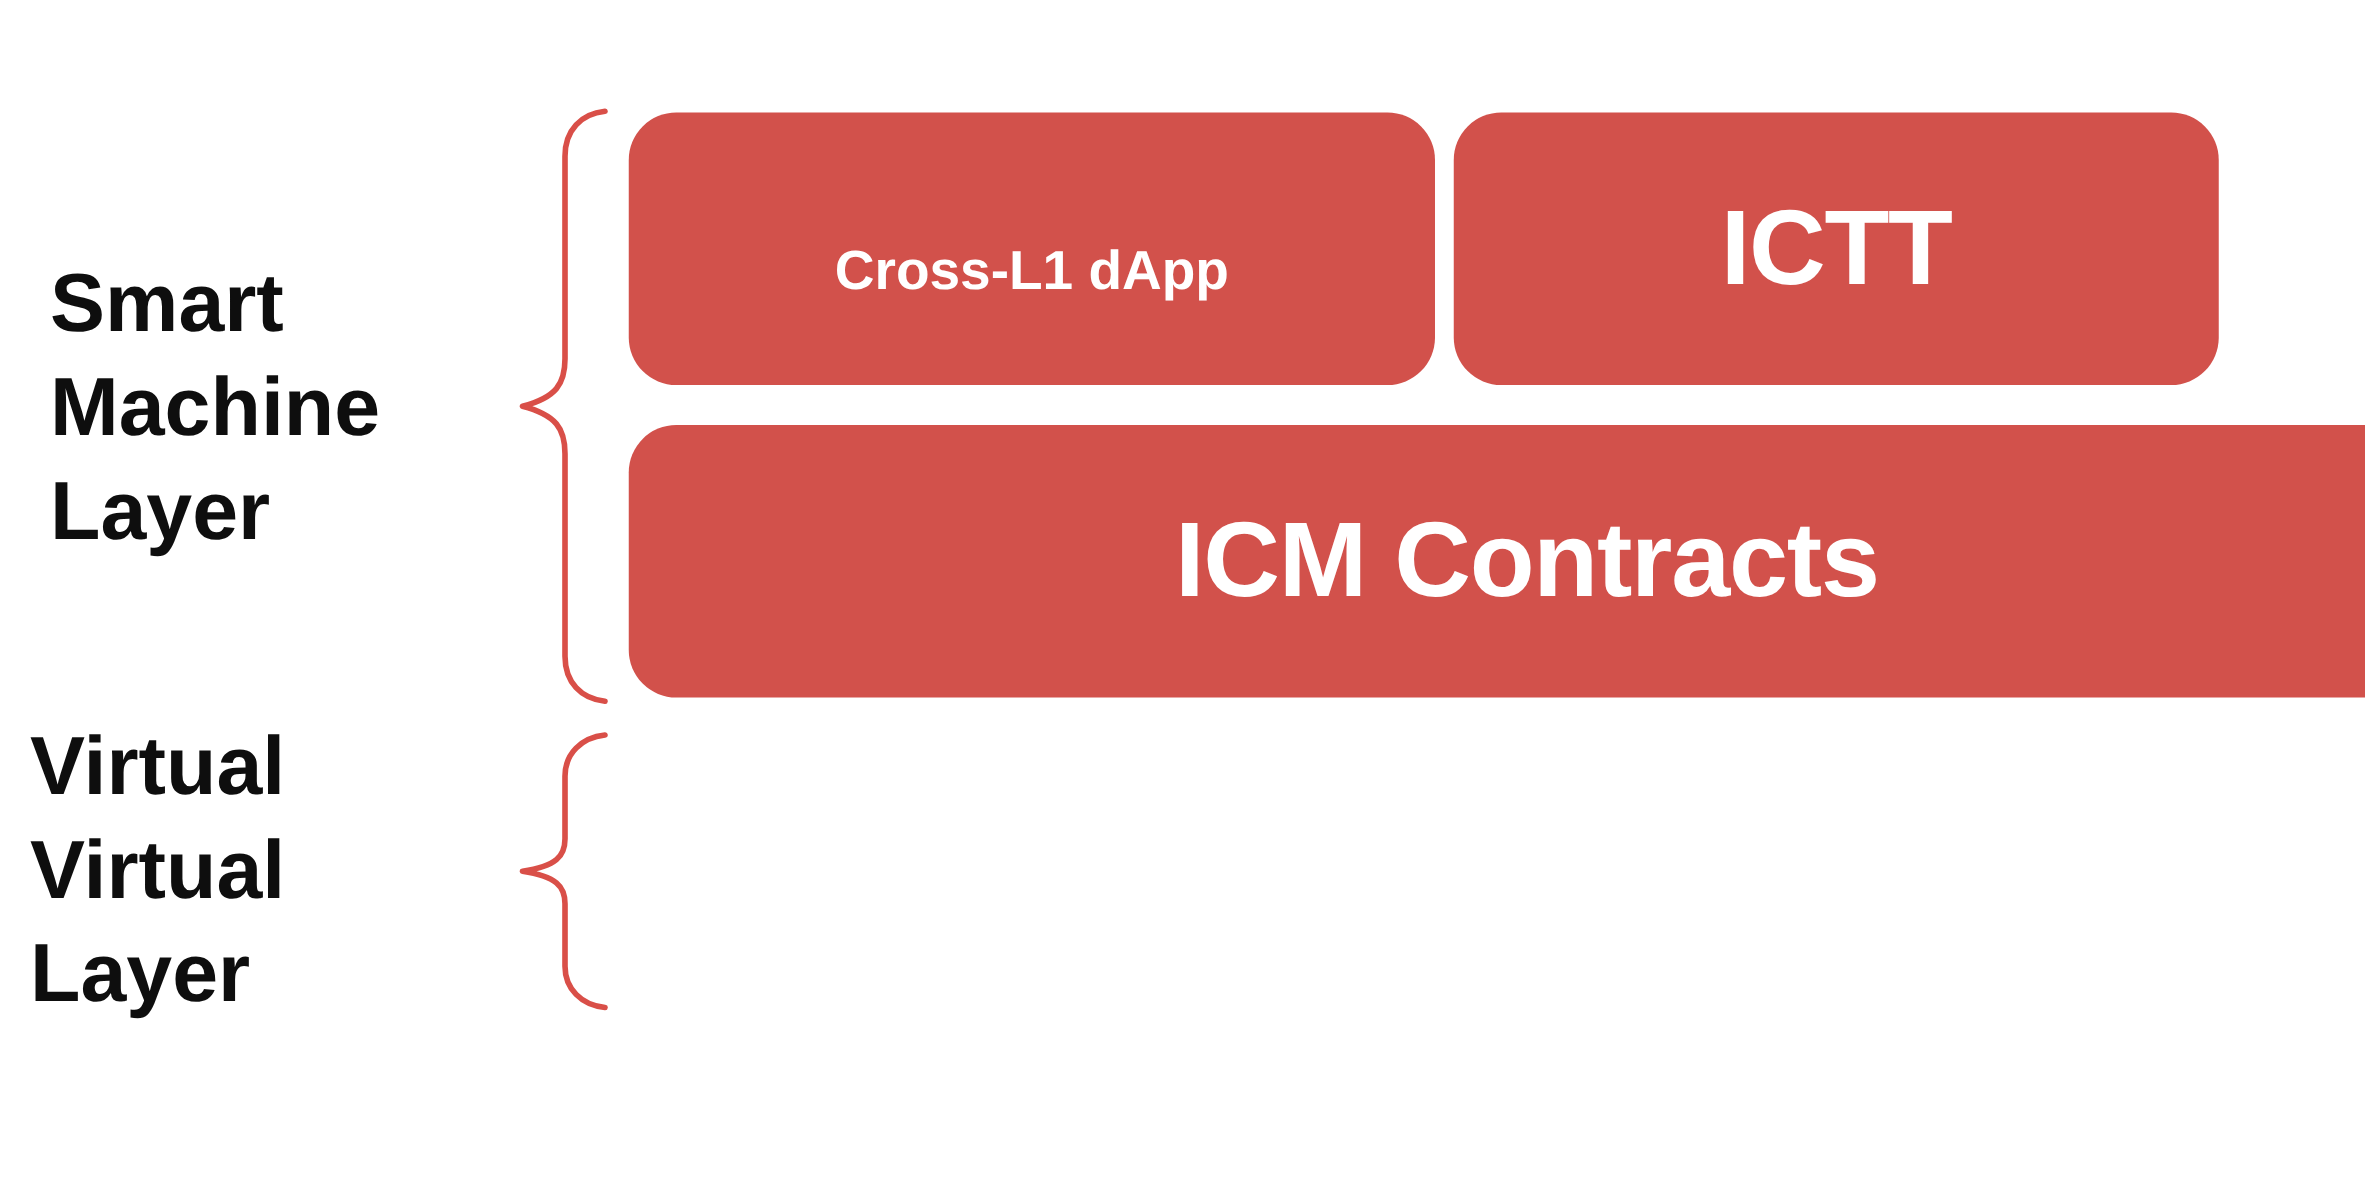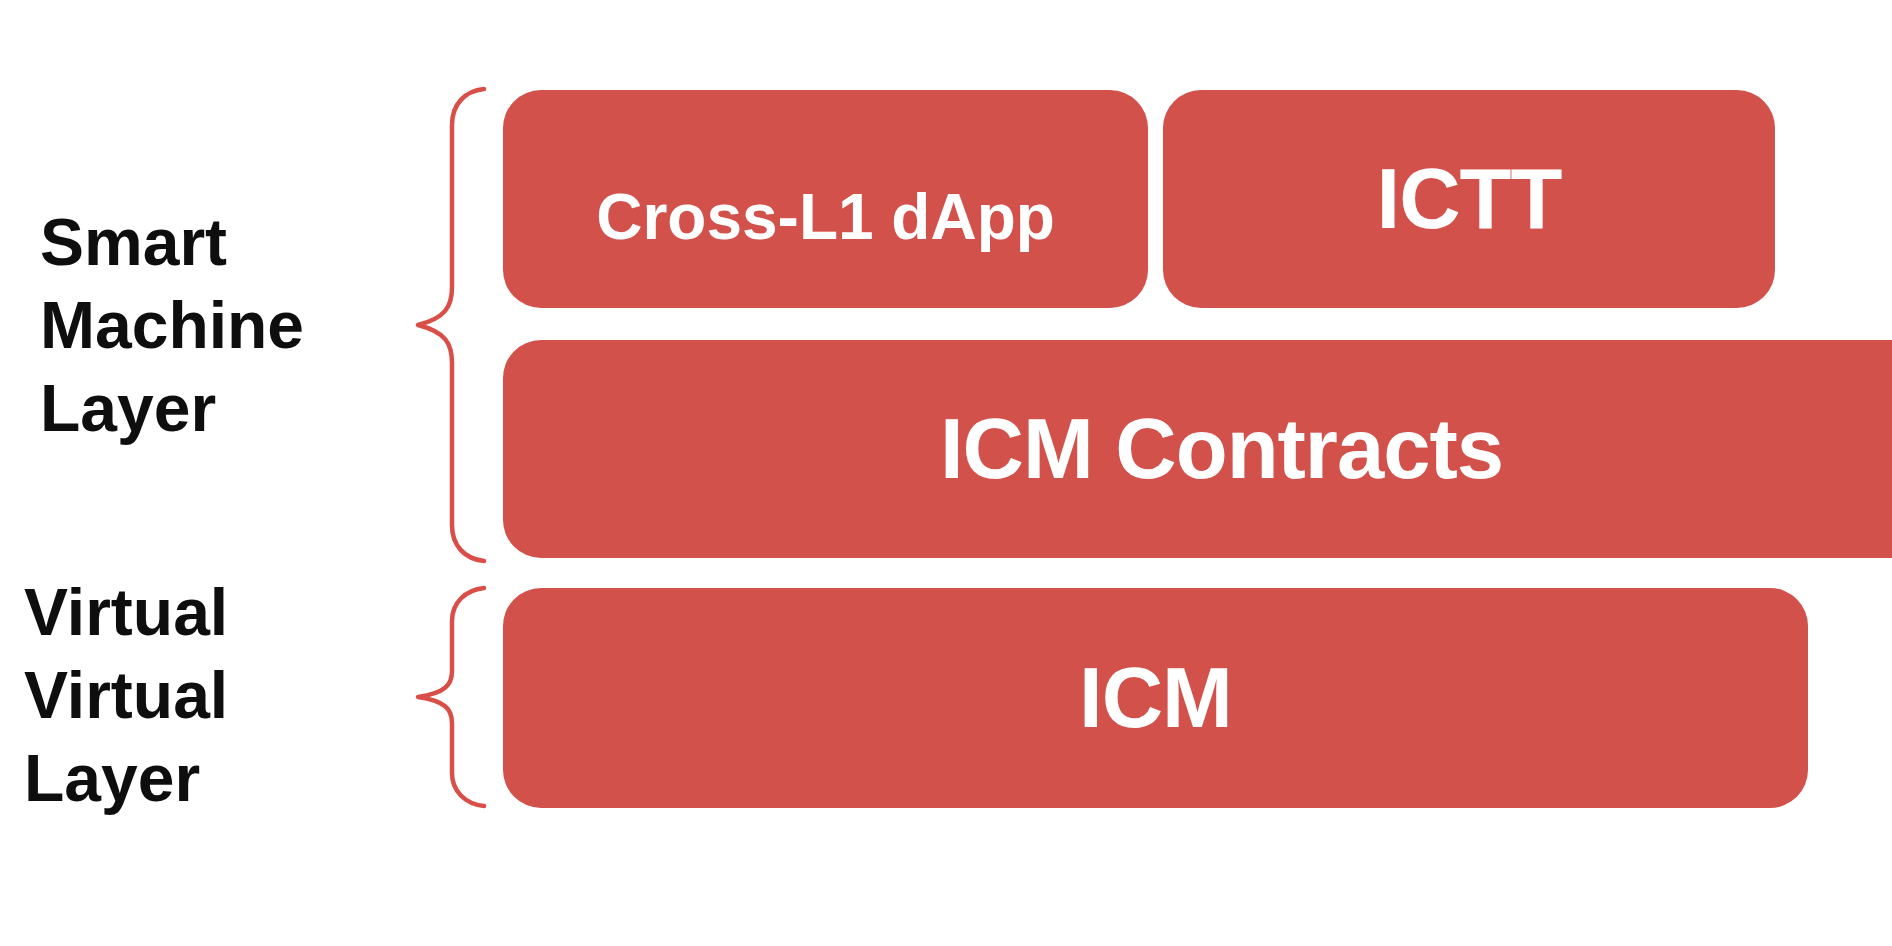--- a/index.html
+++ b/index.html
@@ -30,21 +30,21 @@
     color: var(--box-text, #FFFFFF);
     font-weight: 700;
     font-size: 85px;
     letter-spacing: -1px;
     white-space: nowrap;
   }
   .box-cross { left: 503px; top: 90px;  width: 645px;  height: 218px; }
   .box-ictt  { left: 1163px; top: 90px; width: 612px;  height: 218px; }
   .box-icmc  { left: 503px; top: 340px; width: 1437px; height: 218px; }
   .box-icm   { left: 503px; top: 588px; width: 1305px; height: 220px; }
-  .box-cross .box-label { font-size: 64px; letter-spacing: 0; margin-top: 36px; }
+  .box-cross .box-label { font-size: 44px; letter-spacing: 0; margin-top: 36px; }
 
   .side-label {
     position: absolute;
     width: 364px;
     color: var(--label-text, #0E0E0E);
     font-weight: 700;
     font-size: 66px;
     line-height: 83px;
     white-space: nowrap;
   }
@@ -95,17 +95,14 @@
   </div>
 
   <div class="box box-ictt">
     <span class="box-label">ICTT</span>
   </div>
 
   <div class="box box-icmc">
     <span class="box-label">ICM Contracts</span>
   </div>
 
-  <div class="box box-icm">
-    <span class="box-label">ICM</span>
-  </div>
 
 </div>
 
 </body></html>

